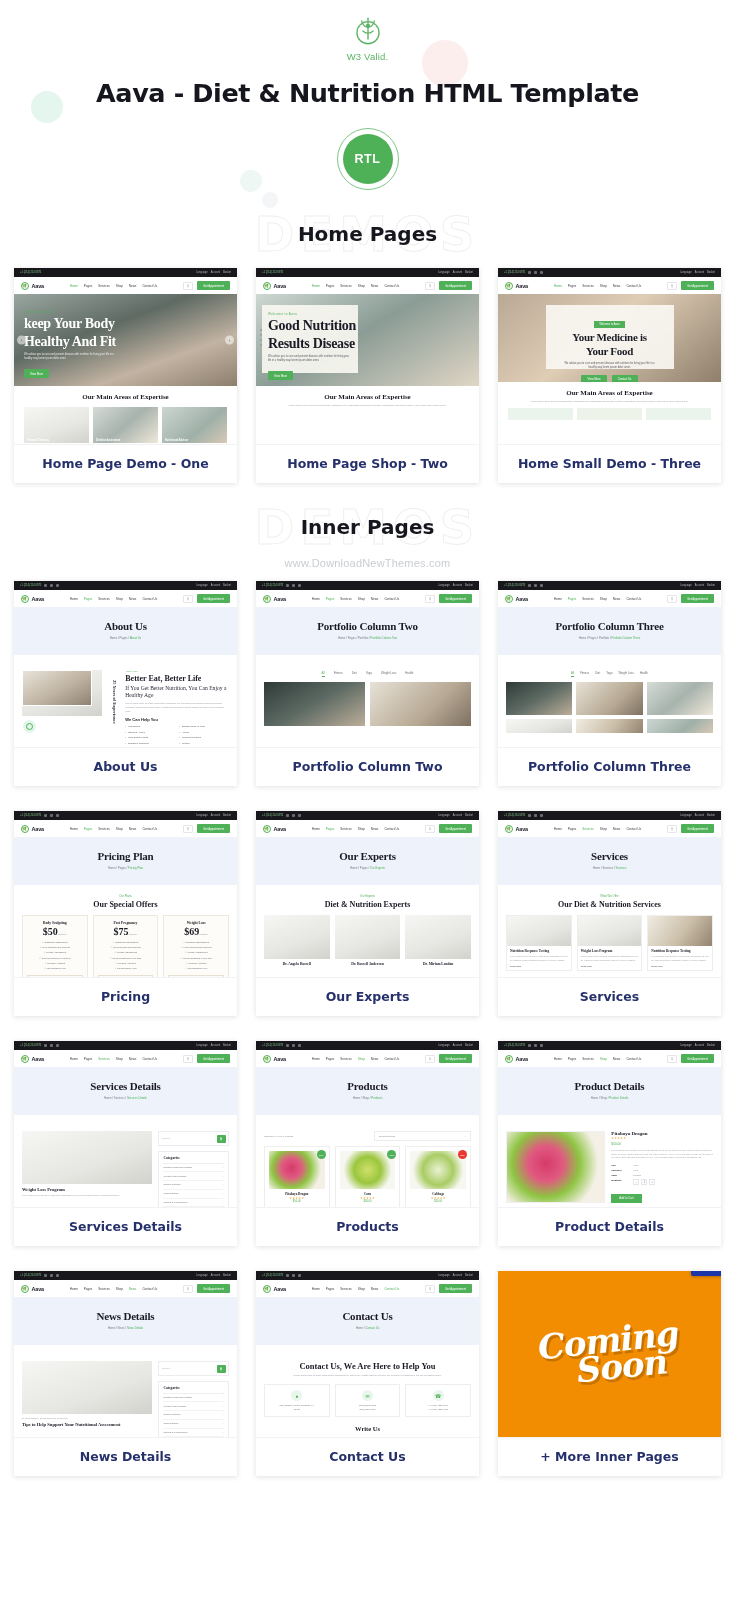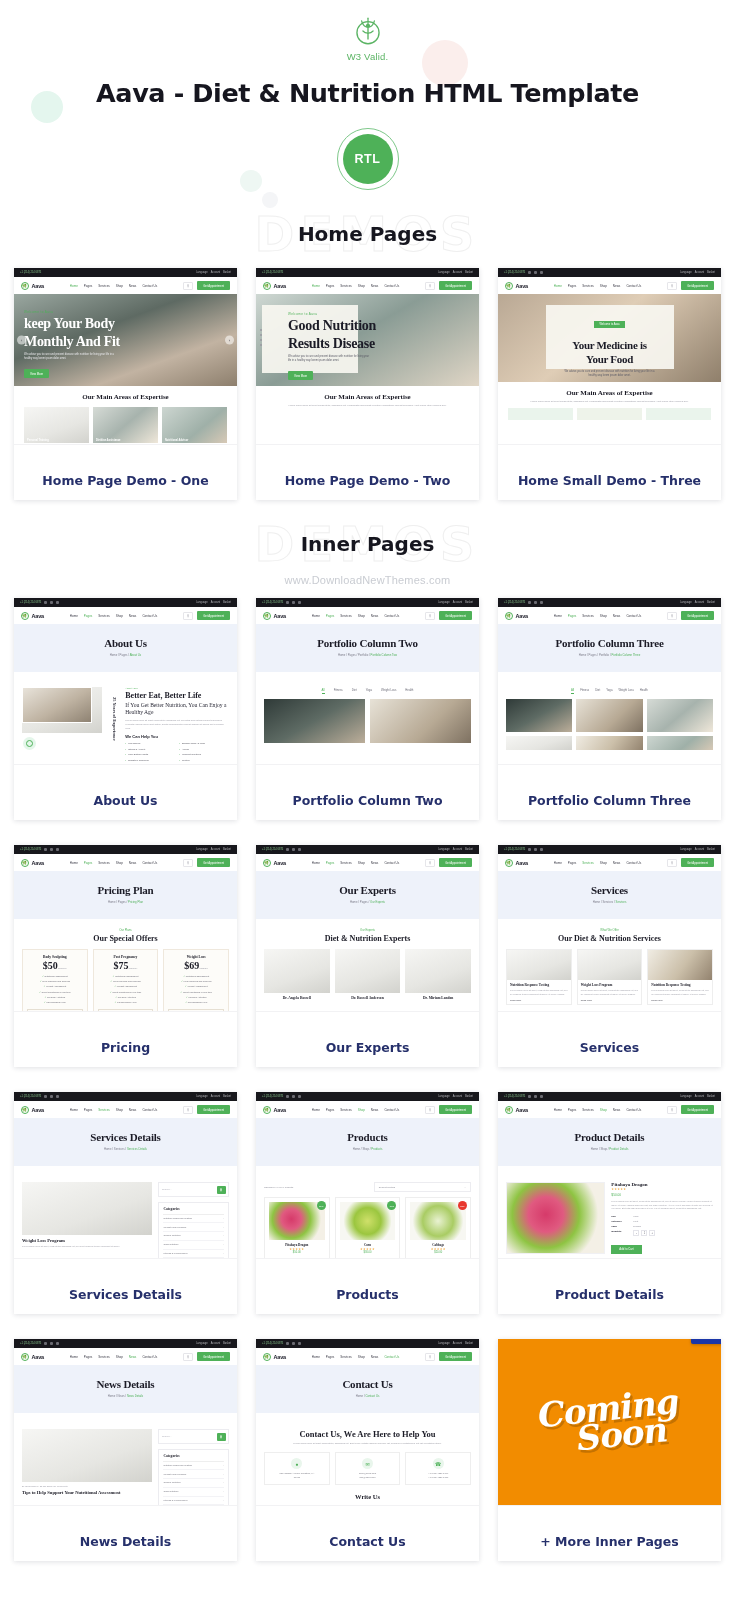--- a/index.html
+++ b/index.html
@@ -91,21 +91,21 @@
     height:176px;
     overflow:hidden;
     position:relative;
     background:#fff;
   }
   .card-caption {
     text-align:center;
     font-size:12.5px;
     font-weight:700;
     color:#26306b;
-    padding:28px 4px 12px;
+    padding:11px 4px 12px;
     font-family:"DejaVu Sans", sans-serif;
     border-top:1px solid #f2f2f4;
   }
   .card-tall .card-shot { height:166px; }
 
   
   .mock { width:100%; height:100%; transform-origin:top left; background:#fff; }
   .topbar {
     background:#17171c; height:9px; display:flex; align-items:center;
     justify-content:space-between; padding:0 6px;
@@ -419,21 +419,21 @@
           <div class="nav-right">
             <div class="search-box">⚲</div>
             <div class="cta">Get Appointment</div>
           </div>
         </div>
         <div class="shot-hero">
           <div class="gimg im1"></div>
           <div class="hero-txt">
             <div class="hero-kicker">Welcome to Aava</div>
             <div class="hero-h1">keep Your Body</div>
-            <div class="hero-h1">Monthly And Fit</div>
+            <div class="hero-h1">Healthy And Fit</div>
             <div class="hero-p">We advise you to cure and prevent disease with nutrition for living your life in a healthy way lorem ipsum dolor amet.</div>
             <div class="hero-btn">View More</div>
           </div>
           <div class="arrow l">‹</div>
           <div class="arrow r">›</div>
         </div>
         <div class="expertise">
           <div class="exp-title">Our Main Areas of Expertise</div>
           <div class="exp-row">
             <div class="exp-cell im-white">
@@ -481,41 +481,41 @@
             <i>Contact Us</i>
           </div>
           <div class="nav-right">
             <div class="search-box">⚲</div>
             <div class="cta">Get Appointment</div>
           </div>
         </div>
         <div class="shot-hero">
           <div class="gimg im2"></div>
           <div style="position:absolute;left:6px;top:11px;width:96px;height:68px;background:rgba(248,246,240,.93);"></div>
-          <div class="hero-txt" style="left:12px;top:18px;margin-left:20px;">
+          <div class="hero-txt" style="left:12px;top:18px;">
             <div class="hero-kicker">Welcome to Aava</div>
             <div class="hero-h1 dark">Good Nutrition</div>
             <div class="hero-h1 dark">Results Disease</div>
             <div class="hero-p dark" style="width:82px;">We advise you to cure and prevent disease with nutrition for living your life in a healthy way lorem ipsum dolor amet.</div>
             <div class="hero-btn">View More</div>
           </div>
           <div class="dots-v">
               <b></b>
               <b></b>
               <b></b>
               <b></b>
             </div>
         </div>
         <div class="expertise">
           <div class="exp-title">Our Main Areas of Expertise</div>
           <div class="exp-sub">Lorem ipsum dolor sit amet consectetur, adipiscing elit. Perspiciatis doloremsit inventore laudantium impedit aperiam? Amet ipsum vitae maiores quo.</div>
         </div>
       </div>
     </div>
-    <div class="card-caption">Home Page Demo - Two</div>
+    <div class="card-caption">Home Page Shop - Two</div>
   </div>
 
   <div class="card">
     <div class="card-shot">
       <div class="mock">
         <div class="topbar">
           <div class="tb-l">
               <span class="tb-phone">+1 (214) 214 6875</span>
             <span class="tb-dot"></span>
             <span class="tb-dot"></span>
@@ -544,21 +544,21 @@
           </div>
           <div class="nav-right">
             <div class="search-box">⚲</div>
             <div class="cta">Get Appointment</div>
           </div>
         </div>
         <div class="shot-hero" style="height:88px;">
           <div class="gimg im4"></div>
           <div style="position:absolute;left:50%;top:11px;transform:translateX(-50%);width:128px;height:64px;background:rgba(248,246,240,.93);text-align:center;padding-top:6px;">
             <div style="display:inline-block;background:#4eb158;color:#fff;font-size:2.6px;padding:1.6px 5px;">Welcome to Aava</div>
-            <div class="hero-h1 dark" style="font-size:11px;margin-top:11px;">Your Medicine is</div>
+            <div class="hero-h1 dark" style="font-size:11px;margin-top:3px;">Your Medicine is</div>
             <div class="hero-h1 dark" style="font-size:11px;">Your Food</div>
             <div class="hero-p dark" style="width:96px;margin:4px auto 0;">We advise you to cure and prevent disease with nutrition for living your life in a healthy way lorem ipsum dolor amet.</div>
             <div style="margin-top:5px;display:flex;gap:5px;justify-content:center;">
               <span class="hero-btn" style="margin-top:0;">View More</span>
               <span class="hero-btn" style="margin-top:0;">Contact Us</span>
             </div>
           </div>
         </div>
         <div class="expertise">
           <div class="exp-title">Our Main Areas of Expertise</div>

